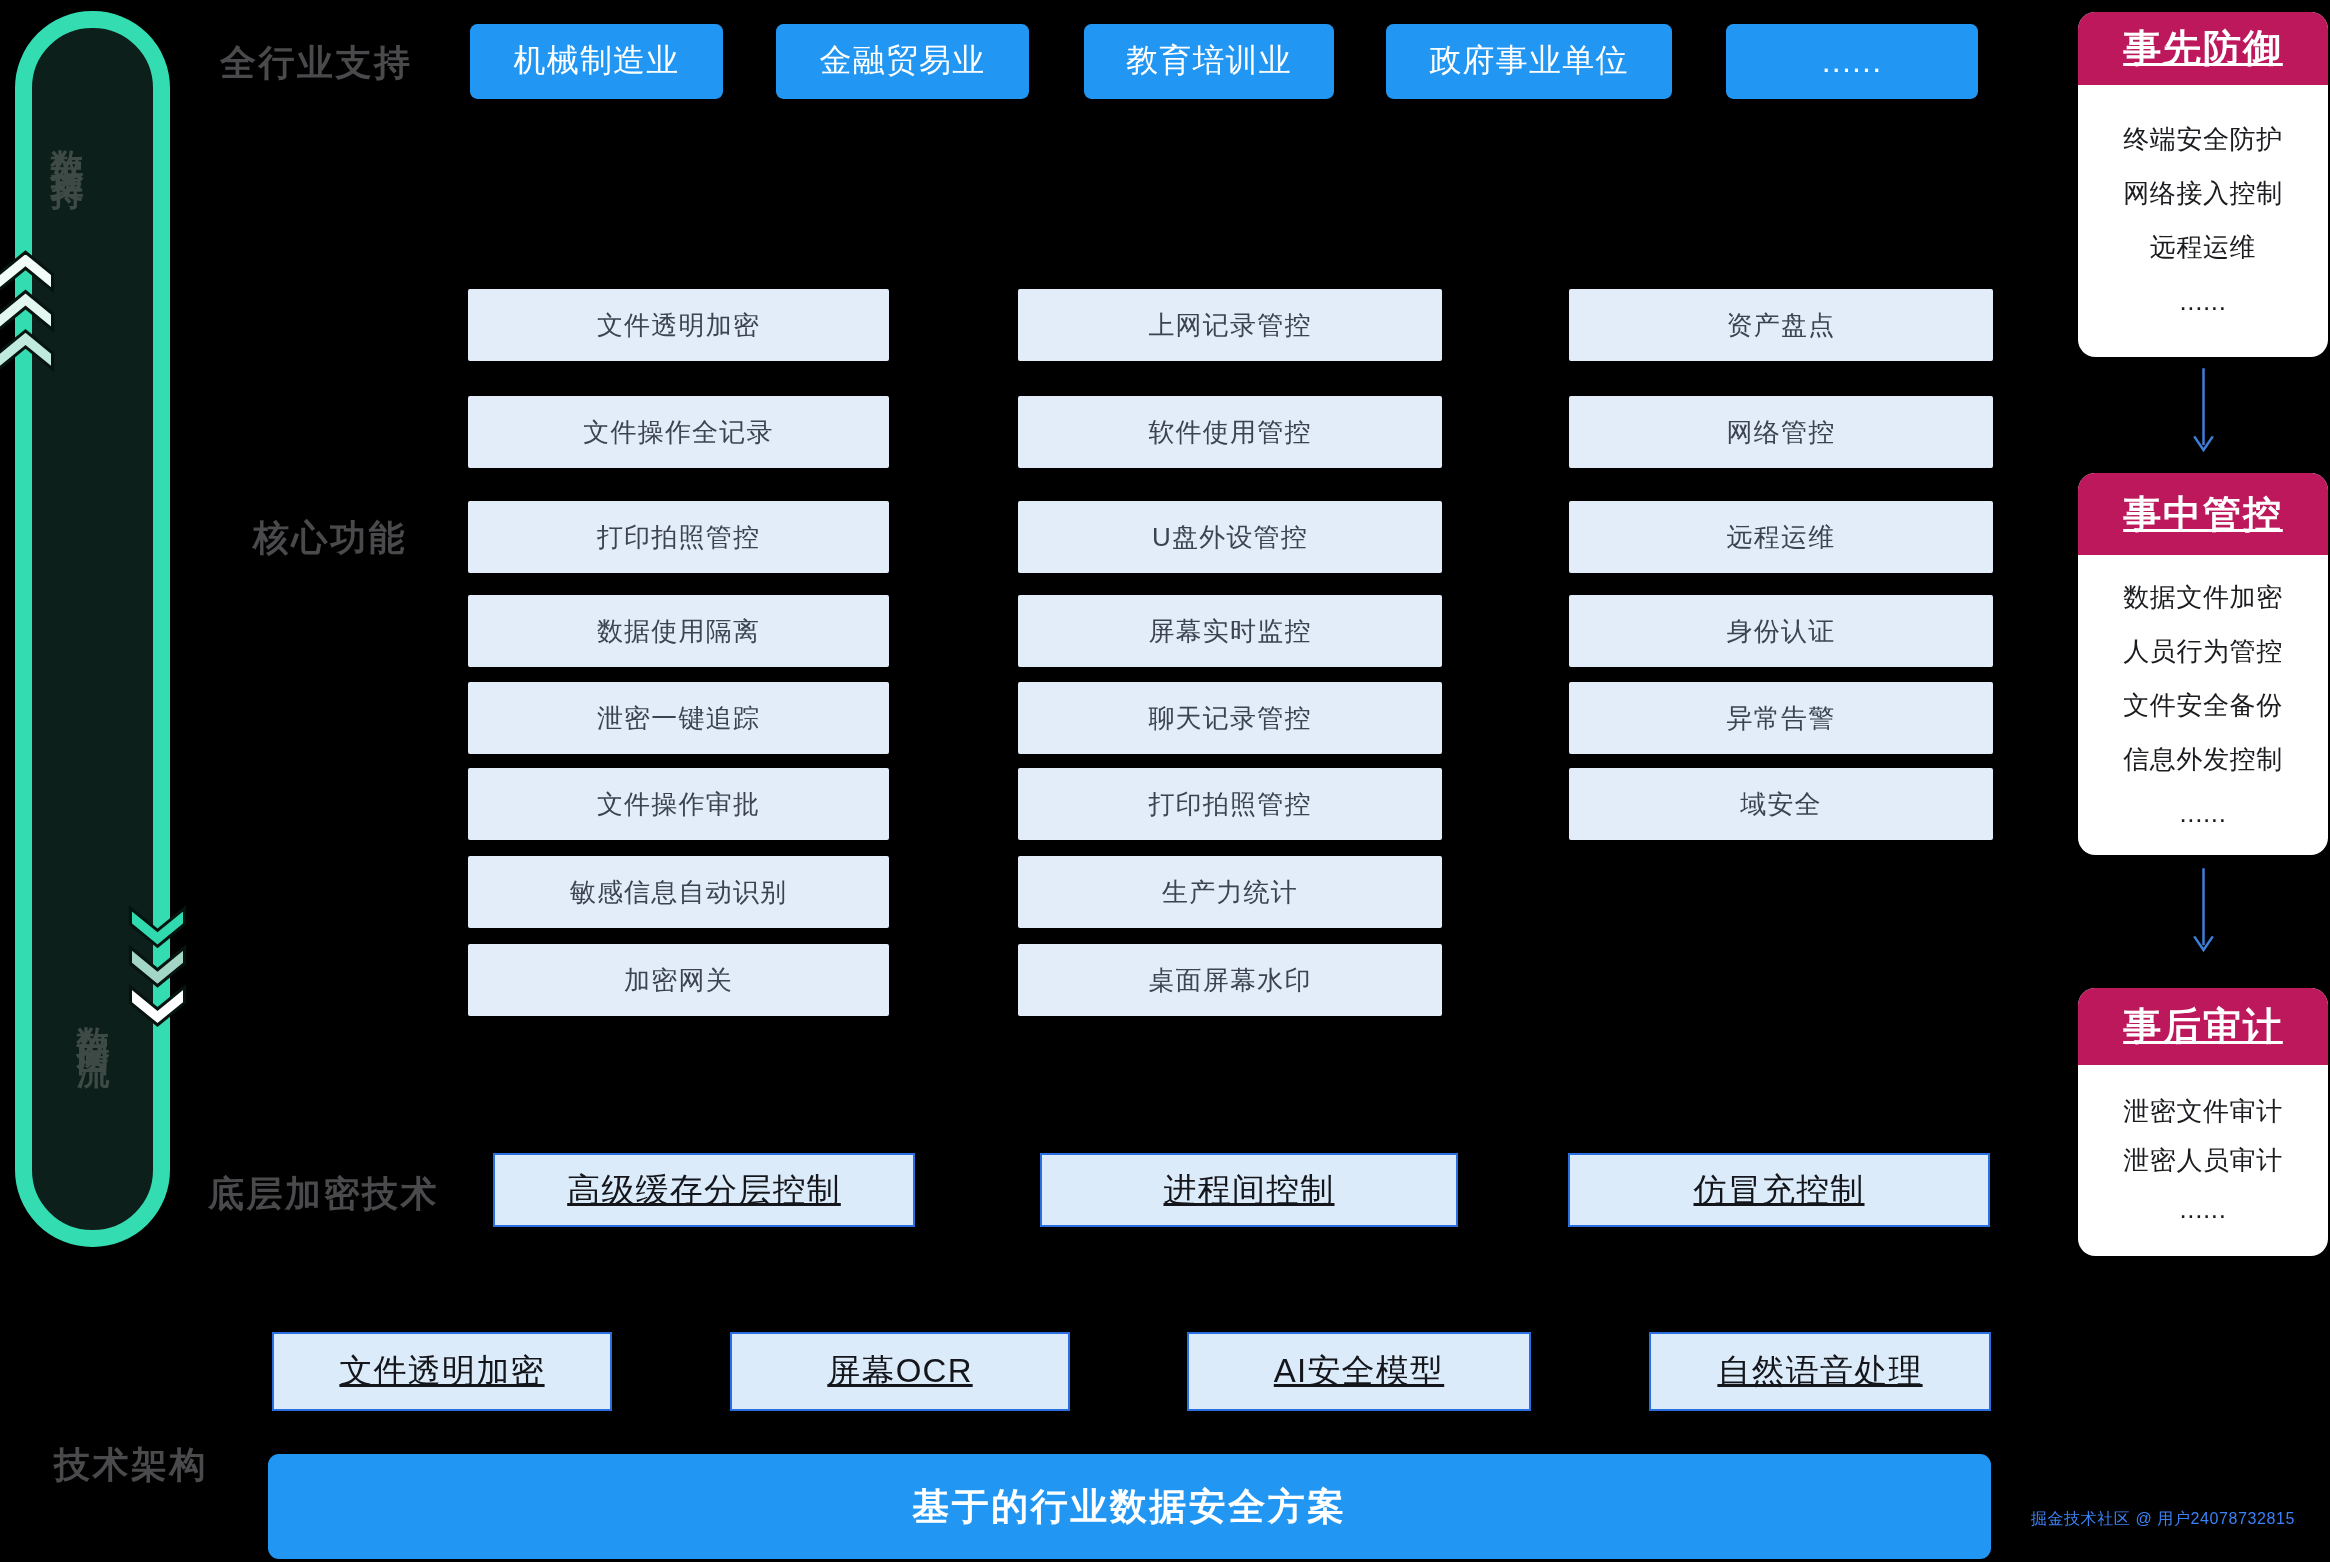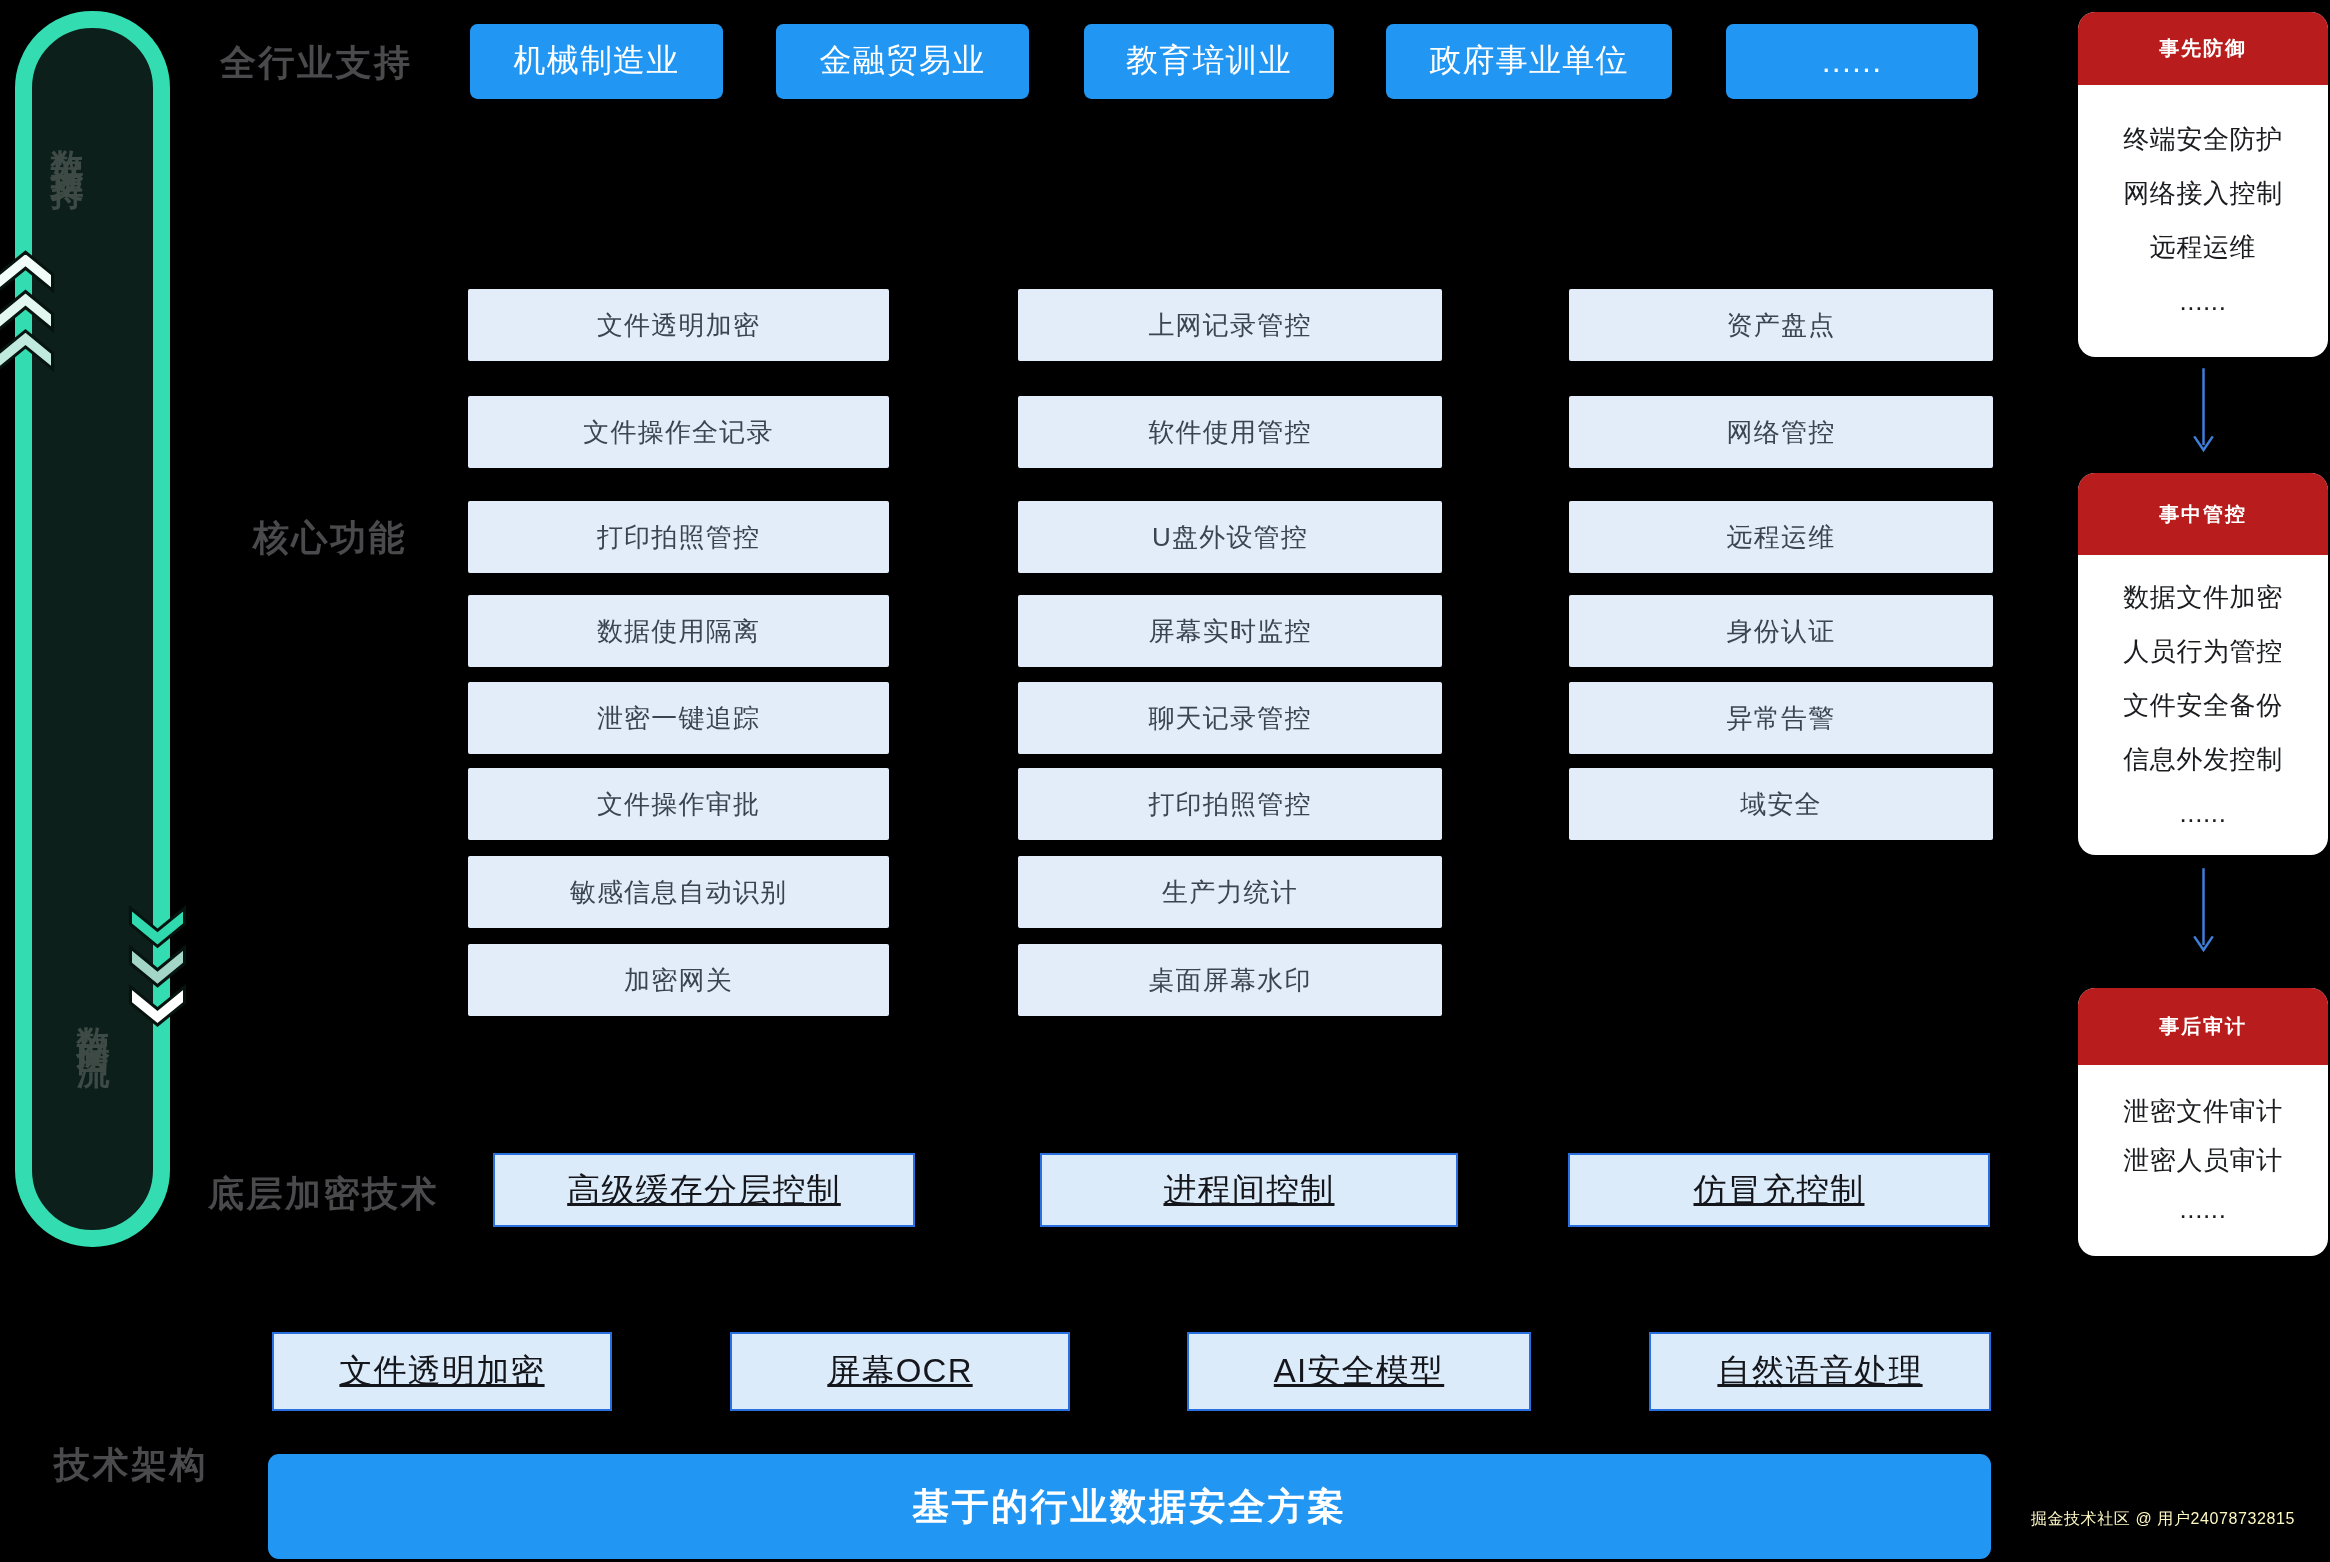--- a/index.html
+++ b/index.html
@@ -65,35 +65,35 @@
     background:#2196f3;border-radius:11px;color:#fff;font-size:37px;font-weight:700;
     display:flex;align-items:center;justify-content:center;letter-spacing:2.5px;
   }
   
   .panel{
     position:absolute;left:2078px;width:250px;background:#fff;border-radius:17.3px;
     overflow:hidden;display:flex;flex-direction:column;
   }
   .p1{top:11.7px;height:345px;} .p2{top:473px;height:382px;} .p3{top:988px;height:268px;}
   .panel .hd{
-    background:#b91c1c;color:#fff;font-size:20px;font-weight:700;letter-spacing:1.9px;
-    display:flex;align-items:center;justify-content:center;flex:0 0 auto;
+    background:#be185d;color:#fff;font-size:38px;font-weight:700;letter-spacing:1.9px;
+    display:flex;align-items:center;justify-content:center;flex:0 0 auto;text-decoration:underline;
   }
   .p1 .hd{height:73px;} .p2 .hd{height:82px;} .p3 .hd{height:77px;}
   .panel .bd{
     flex:1;display:flex;flex-direction:column;align-items:center;justify-content:center;
     font-size:26px;color:#1b1c1f;letter-spacing:0.6px;
   }
   .panel .it{height:54px;display:flex;align-items:center;}
   .p3 .it{height:49px;}
   .flow-arrow{position:absolute;left:2191px;width:25px;height:88px;}
   .fa1{top:367px;} .fa2{top:867px;}
   
   .watermark{
-    position:absolute;right:35px;top:1509px;font-size:16px;color:#fef9c3;letter-spacing:0.6px;
+    position:absolute;right:35px;top:1509px;font-size:16px;color:#3b82f6;letter-spacing:0.6px;
   }
 </style>
 </head>
 <body>
 
 <div class="stage">
 
   <div class="capsule"></div>
   <div class="vtext vtop">数据支持</div>
   <div class="vtext vbot">数据回流</div>

